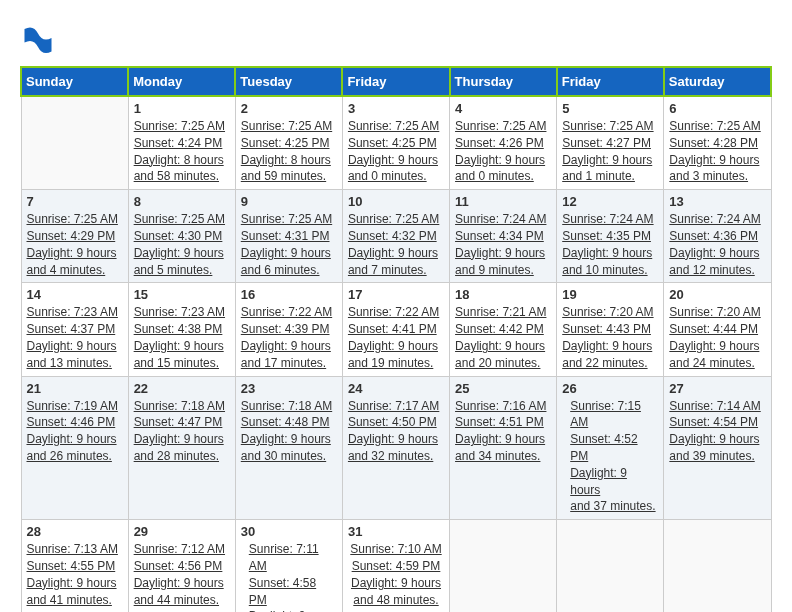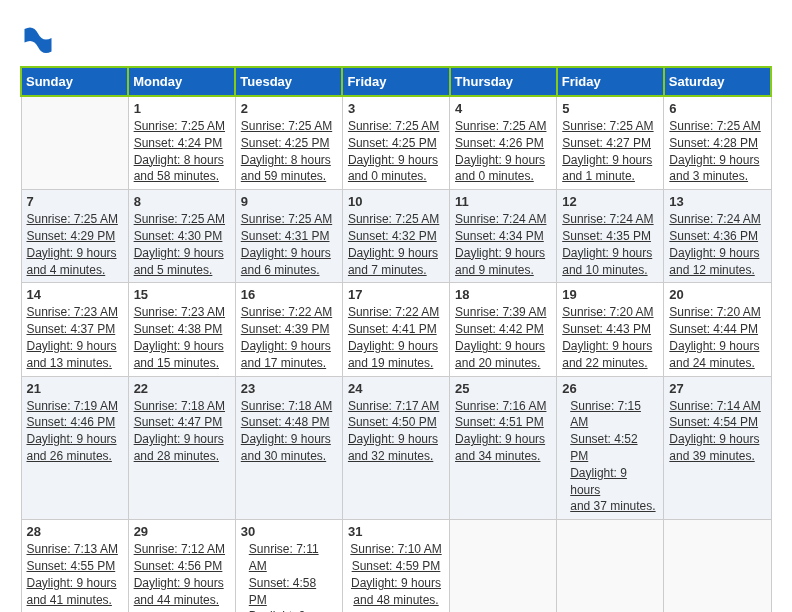--- a/index.html
+++ b/index.html
@@ -257,21 +257,21 @@
           </td>
           <td>
             <span class="day-num">17</span>
             <div class="day-info" style="white-space: pre-line;">Sunrise: 7:22 AM
 Sunset: 4:41 PM
 Daylight: 9 hours
 and 19 minutes.</div>
           </td>
           <td>
             <span class="day-num">18</span>
-            <div class="day-info" style="white-space: pre-line;">Sunrise: 7:39 AM
+            <div class="day-info" style="white-space: pre-line;">Sunrise: 7:21 AM
 Sunset: 4:42 PM
 Daylight: 9 hours
 and 20 minutes.</div>
           </td>
           <td>
             <span class="day-num">19</span>
             <div class="day-info" style="white-space: pre-line;">Sunrise: 7:20 AM
 Sunset: 4:43 PM
 Daylight: 9 hours
 and 22 minutes.</div>

